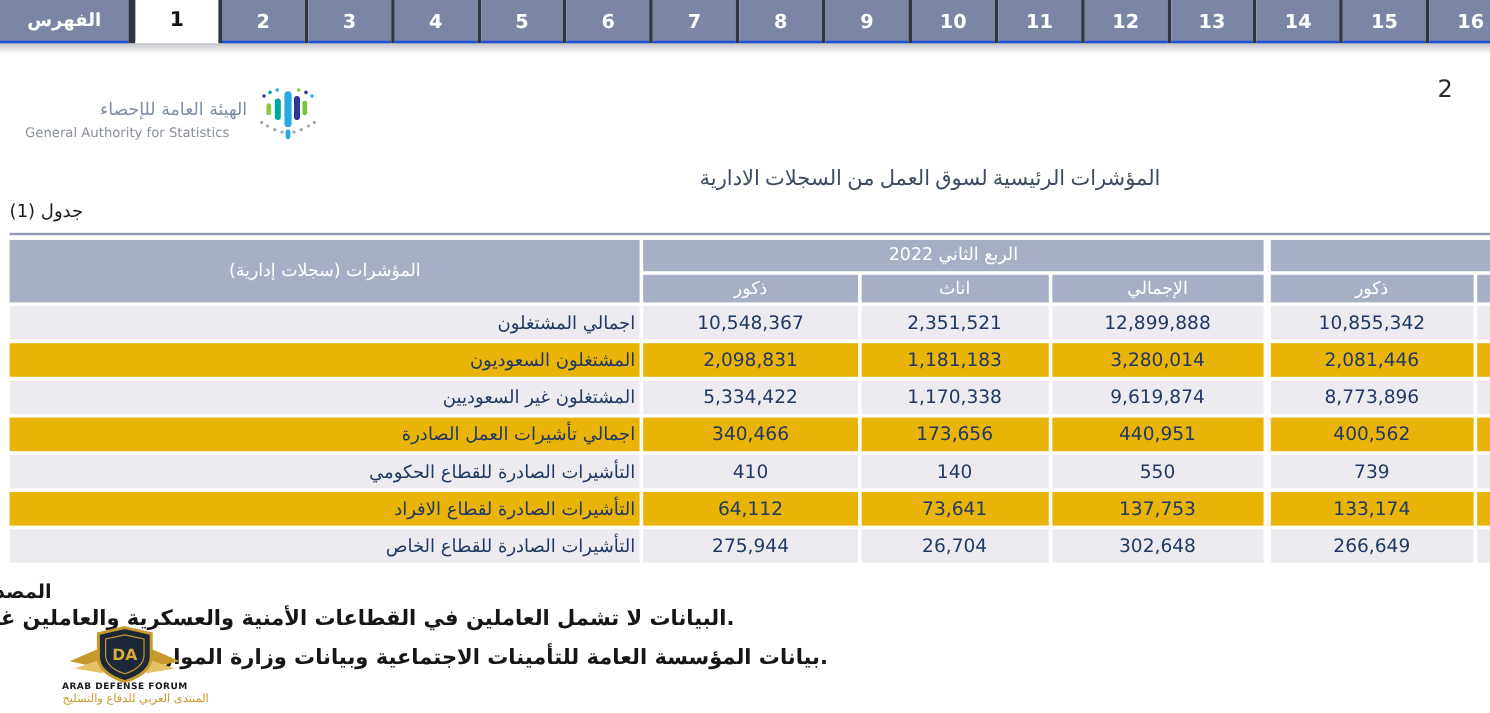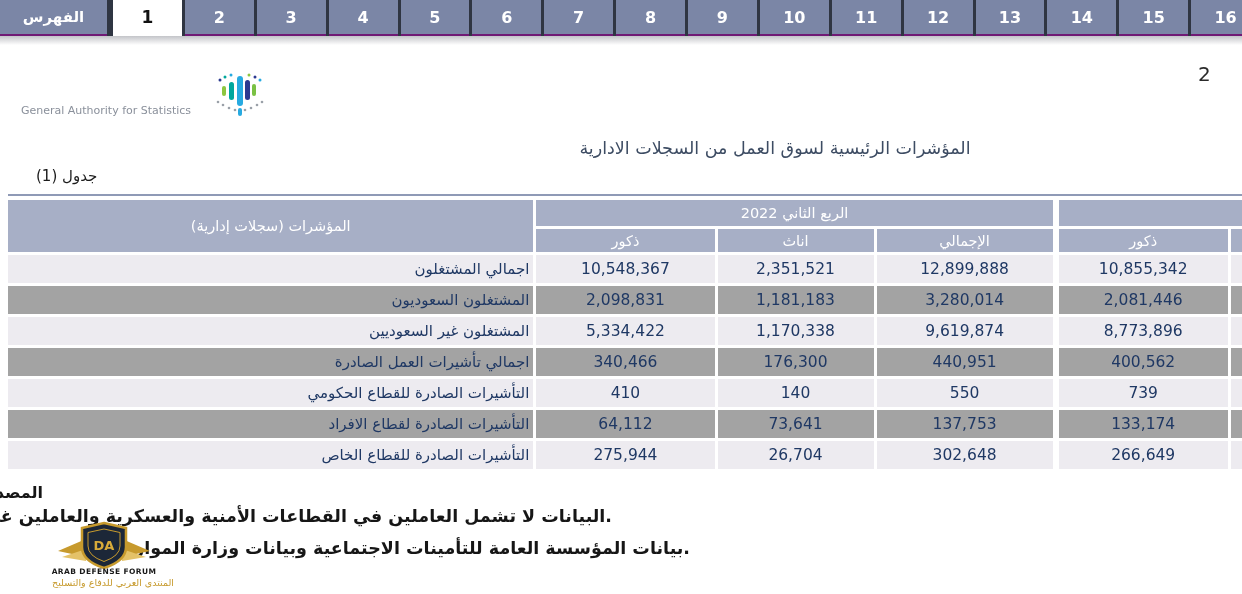--- a/index.html
+++ b/index.html
@@ -3,21 +3,21 @@
 <meta charset="utf-8">
 <style>
   * { margin:0; padding:0; box-sizing:border-box; }
   html,body { background:#fff; }
   body { font-family:"DejaVu Sans", sans-serif; }
   .screen { position:relative; width:1242px; height:594px; background:#fff; overflow:hidden; }
 
   
   .tabbar { position:absolute; left:0; top:0; width:1260px; height:36px; display:flex; align-items:stretch; }
   .tab { background:#7b86a6; color:#fff; font-weight:bold; font-size:15px; display:flex; align-items:center;
-         justify-content:center; border-bottom:2px solid #701a75; cursor:pointer; }
+         justify-content:center; border-bottom:2px solid #1d4ed8; cursor:pointer; }
   .tab.num { flex:1 1 0; font-size:16px; }
   .tab.w1 { flex:0 0 107px; }
   .tab.w2 { flex:0 0 90px; }
   .tab.active { background:#ffffff; color:#111; border-bottom:2px solid #ffffff; font-size:17px; }
   .tabsep { flex:0 0 3px; background:#2f3542; }
   .tab-shadow { position:absolute; left:0; top:36px; width:1242px; height:9px;
                 background:linear-gradient(to bottom, rgba(40,45,60,0.28), rgba(40,45,60,0)); }
 
   
   .page-num { position:absolute; left:1198px; top:62px; font-size:20px; color:#2a2a2a; }
@@ -25,37 +25,37 @@
   
   .logo { position:absolute; left:6px; top:68px; width:262px; height:56px; }
   .logo-icon { position:absolute; right:0; top:0; width:56px; height:54px; }
   .logo-ar { position:absolute; right:62px; top:16px; width:200px; text-align:right; direction:rtl;
              color:#7e8ca6; font-size:14.5px; letter-spacing:0.5px; white-space:nowrap; }
   .logo-en { position:absolute; right:62px; top:36px; width:200px; text-align:center;
              color:#8a909b; font-size:11px; white-space:nowrap; }
 
   
   .doc-title { position:absolute; left:500px; top:138px; width:550px; text-align:center; direction:rtl;
-               color:#3d4c63; font-size:17.5px; white-space:nowrap; }
-  .table-label { position:absolute; left:8px; top:167px; color:#1c1c1c; font-size:15px; direction:rtl;margin-left:28px; }
+               color:#3d4c63; font-size:17.5px; white-space:nowrap;font-family:Liberation Serif, serif; }
+  .table-label { position:absolute; left:8px; top:167px; color:#1c1c1c; font-size:15px; direction:rtl; }
   .accent-line { position:absolute; left:8px; top:194px; width:1234px; height:2px; background:#8f9ab6; }
 
   
   .table-wrap { position:absolute; left:5px; top:197px; width:1420px; }
   table.data { border-collapse:separate; border-spacing:3px; table-layout:fixed; width:1420px; }
   table.data th, table.data td { overflow:hidden; white-space:nowrap; }
   th.hdr { background:#a7afc6; color:#ffffff; font-weight:normal; font-size:14.5px; text-align:center; }
   tr.group-row th { height:26px; }
   tr.sub-row th { height:23px; }
   th.ind-hdr { vertical-align:middle; }
   td.ind { text-align:right; direction:rtl; padding-left:6px; padding-right:4px;
            color:#1f3864; font-size:15px; height:28px; }
   td.num { text-align:center; color:#1f3864; font-size:15.5px; height:28px; }
   tr.r-light td { background:#edebf0; }
-  tr.r-gray td { background:#a3a3a3; }
+  tr.r-gray td { background:#eab308; }
   td.x-left, th.x-left { border-left:3px solid #ffffff; }
 
   
   .note { position:absolute; direction:rtl; white-space:nowrap; color:#161616; font-weight:bold; }
   .note-src { top:483px; right:1199px; font-size:16px; }
   .note-1 { top:506px; right:630px; font-size:17.5px; }
   .note-2 { top:538px; right:552px; font-size:17.5px; }
 
   
   .watermark { position:absolute; left:34px; top:521px; width:140px; height:73px; text-align:center; z-index:5; }
@@ -127,20 +127,21 @@
         <circle cx="17" cy="40" r="1.3" fill="#9aa0a8"></circle>
         <circle cx="23" cy="42" r="1.3" fill="#9aa0a8"></circle>
         <circle cx="28" cy="43" r="1.3" fill="#27aae1"></circle>
         <circle cx="33" cy="42" r="1.3" fill="#9aa0a8"></circle>
         <circle cx="39" cy="40" r="1.3" fill="#9aa0a8"></circle>
         <circle cx="45" cy="37" r="1.3" fill="#9aa0a8"></circle>
         <circle cx="50" cy="34" r="1.3" fill="#9aa0a8"></circle>
         <rect x="26" y="40" width="4" height="8" rx="2" fill="#27aae1"></rect>
       </g>
     </svg>
+    <div class="logo-ar">الهيئة العامة للإحصاء</div>
     <div class="logo-en">General Authority for Statistics</div>
   </div>
 
   <div class="doc-title">المؤشرات الرئيسية لسوق العمل من السجلات الادارية</div>
   <div class="table-label">جدول (1)</div>
   <div class="accent-line"></div>
 
   <div class="table-wrap">
     <table class="data">
       <colgroup>
@@ -184,21 +185,21 @@
         <td class="ind">المشتغلون غير السعوديين</td>
         <td class="num">5,334,422</td>
         <td class="num">1,170,338</td>
         <td class="num">9,619,874</td>
         <td class="num x-left">8,773,896</td>
         <td class="num"></td>
       </tr>
       <tr class="r-gray">
         <td class="ind">اجمالي تأشيرات العمل الصادرة</td>
         <td class="num">340,466</td>
-        <td class="num">176,300</td>
+        <td class="num">173,656</td>
         <td class="num">440,951</td>
         <td class="num x-left">400,562</td>
         <td class="num"></td>
       </tr>
       <tr class="r-light">
         <td class="ind">التأشيرات الصادرة للقطاع الحكومي</td>
         <td class="num">410</td>
         <td class="num">140</td>
         <td class="num">550</td>
         <td class="num x-left">739</td>

